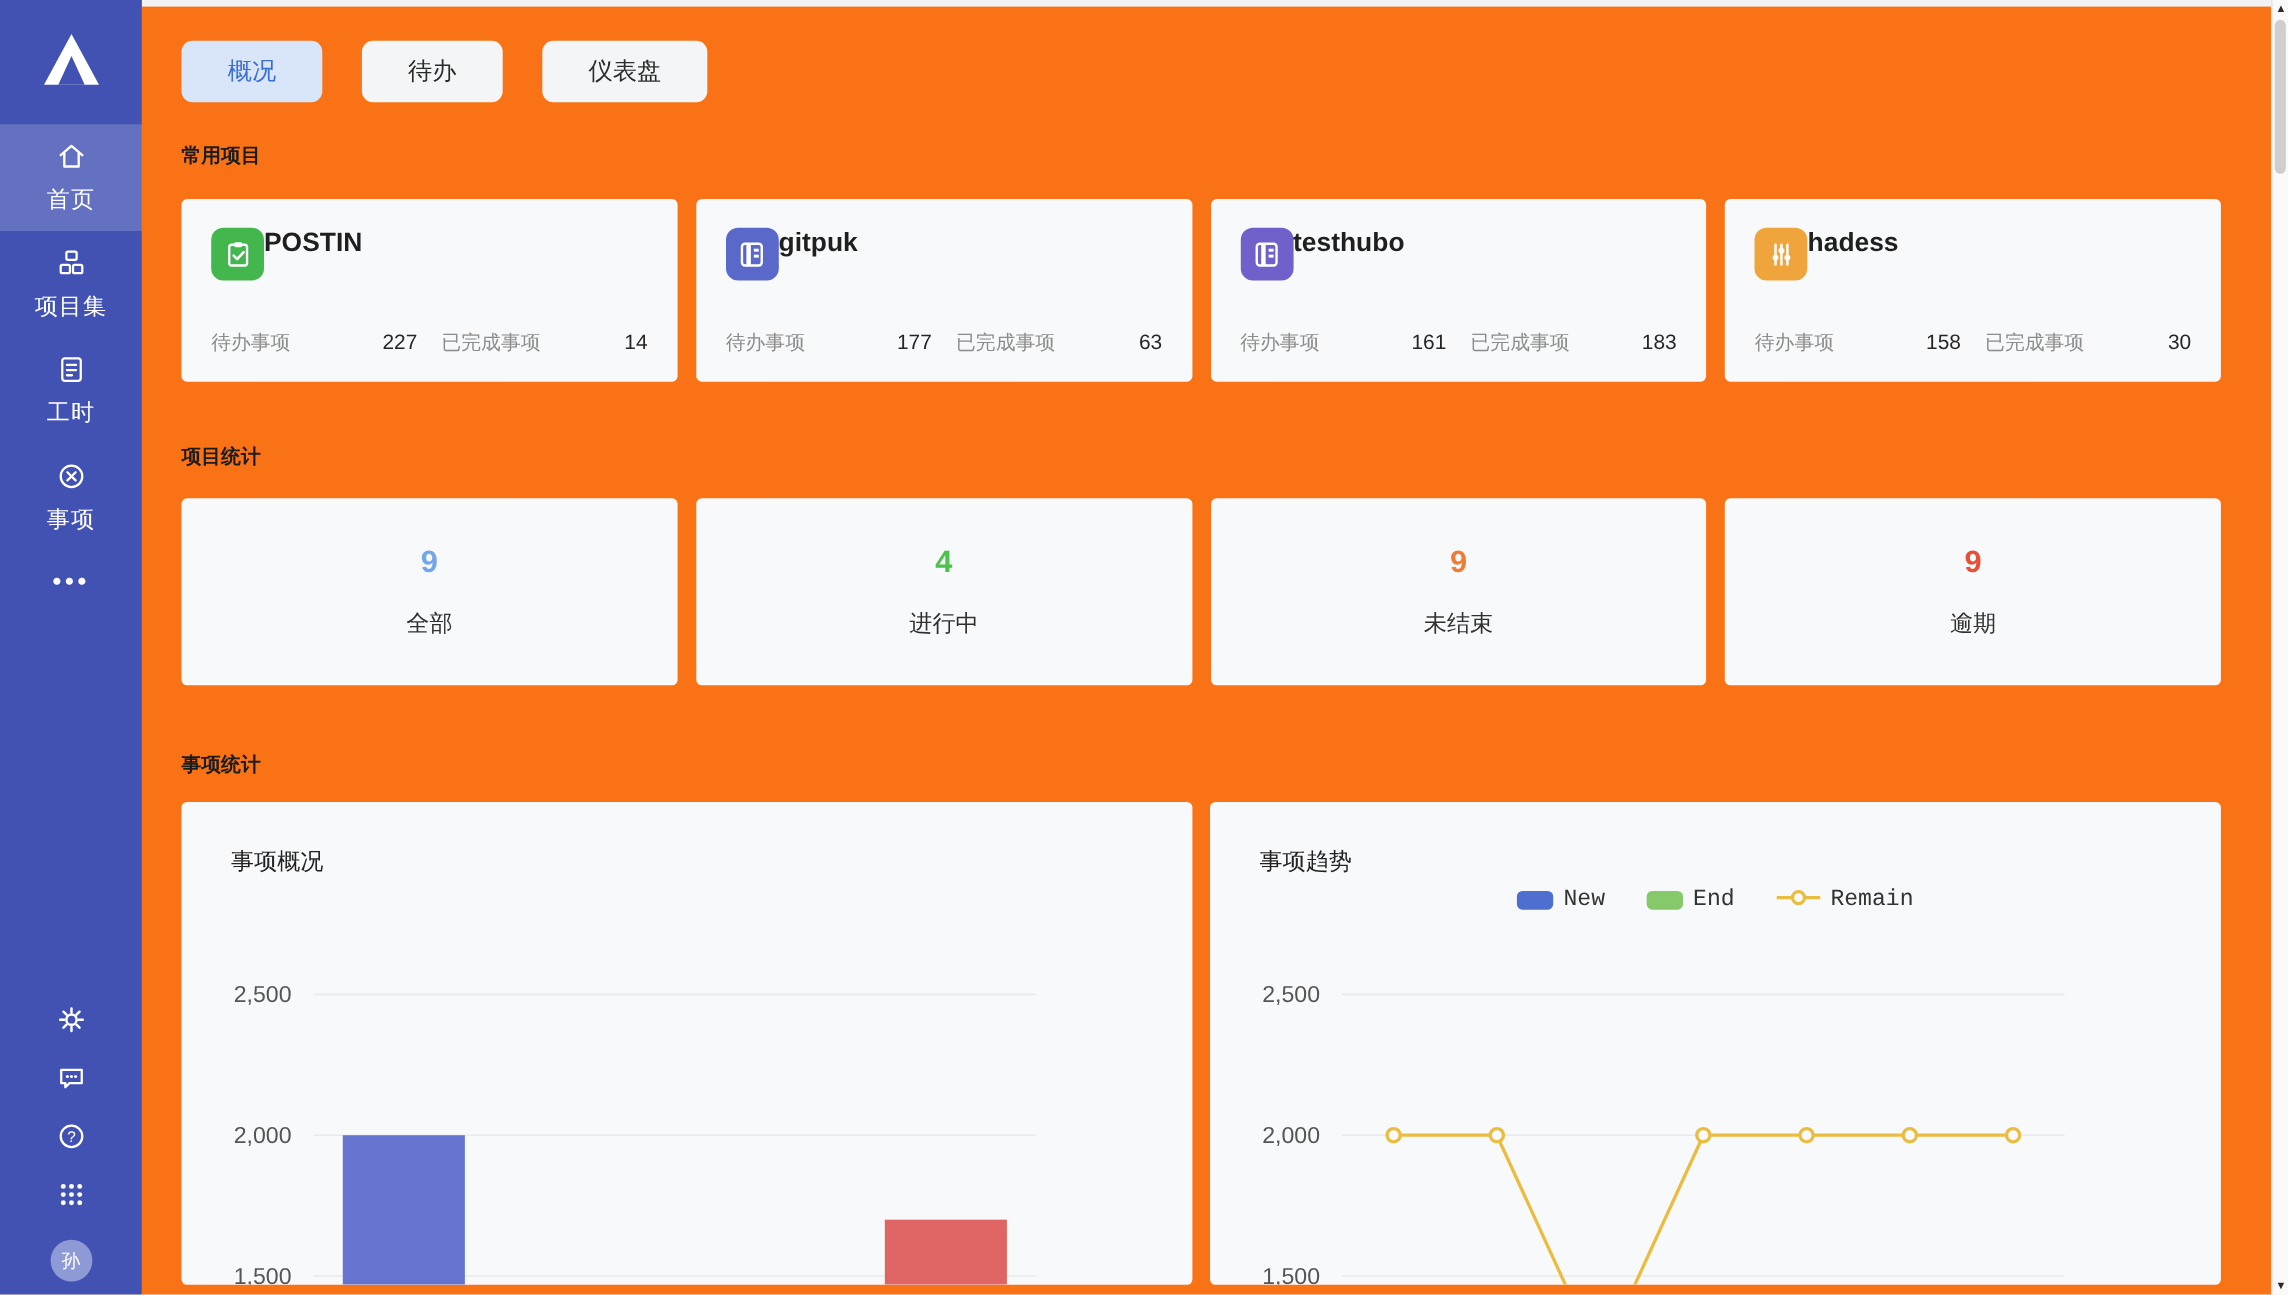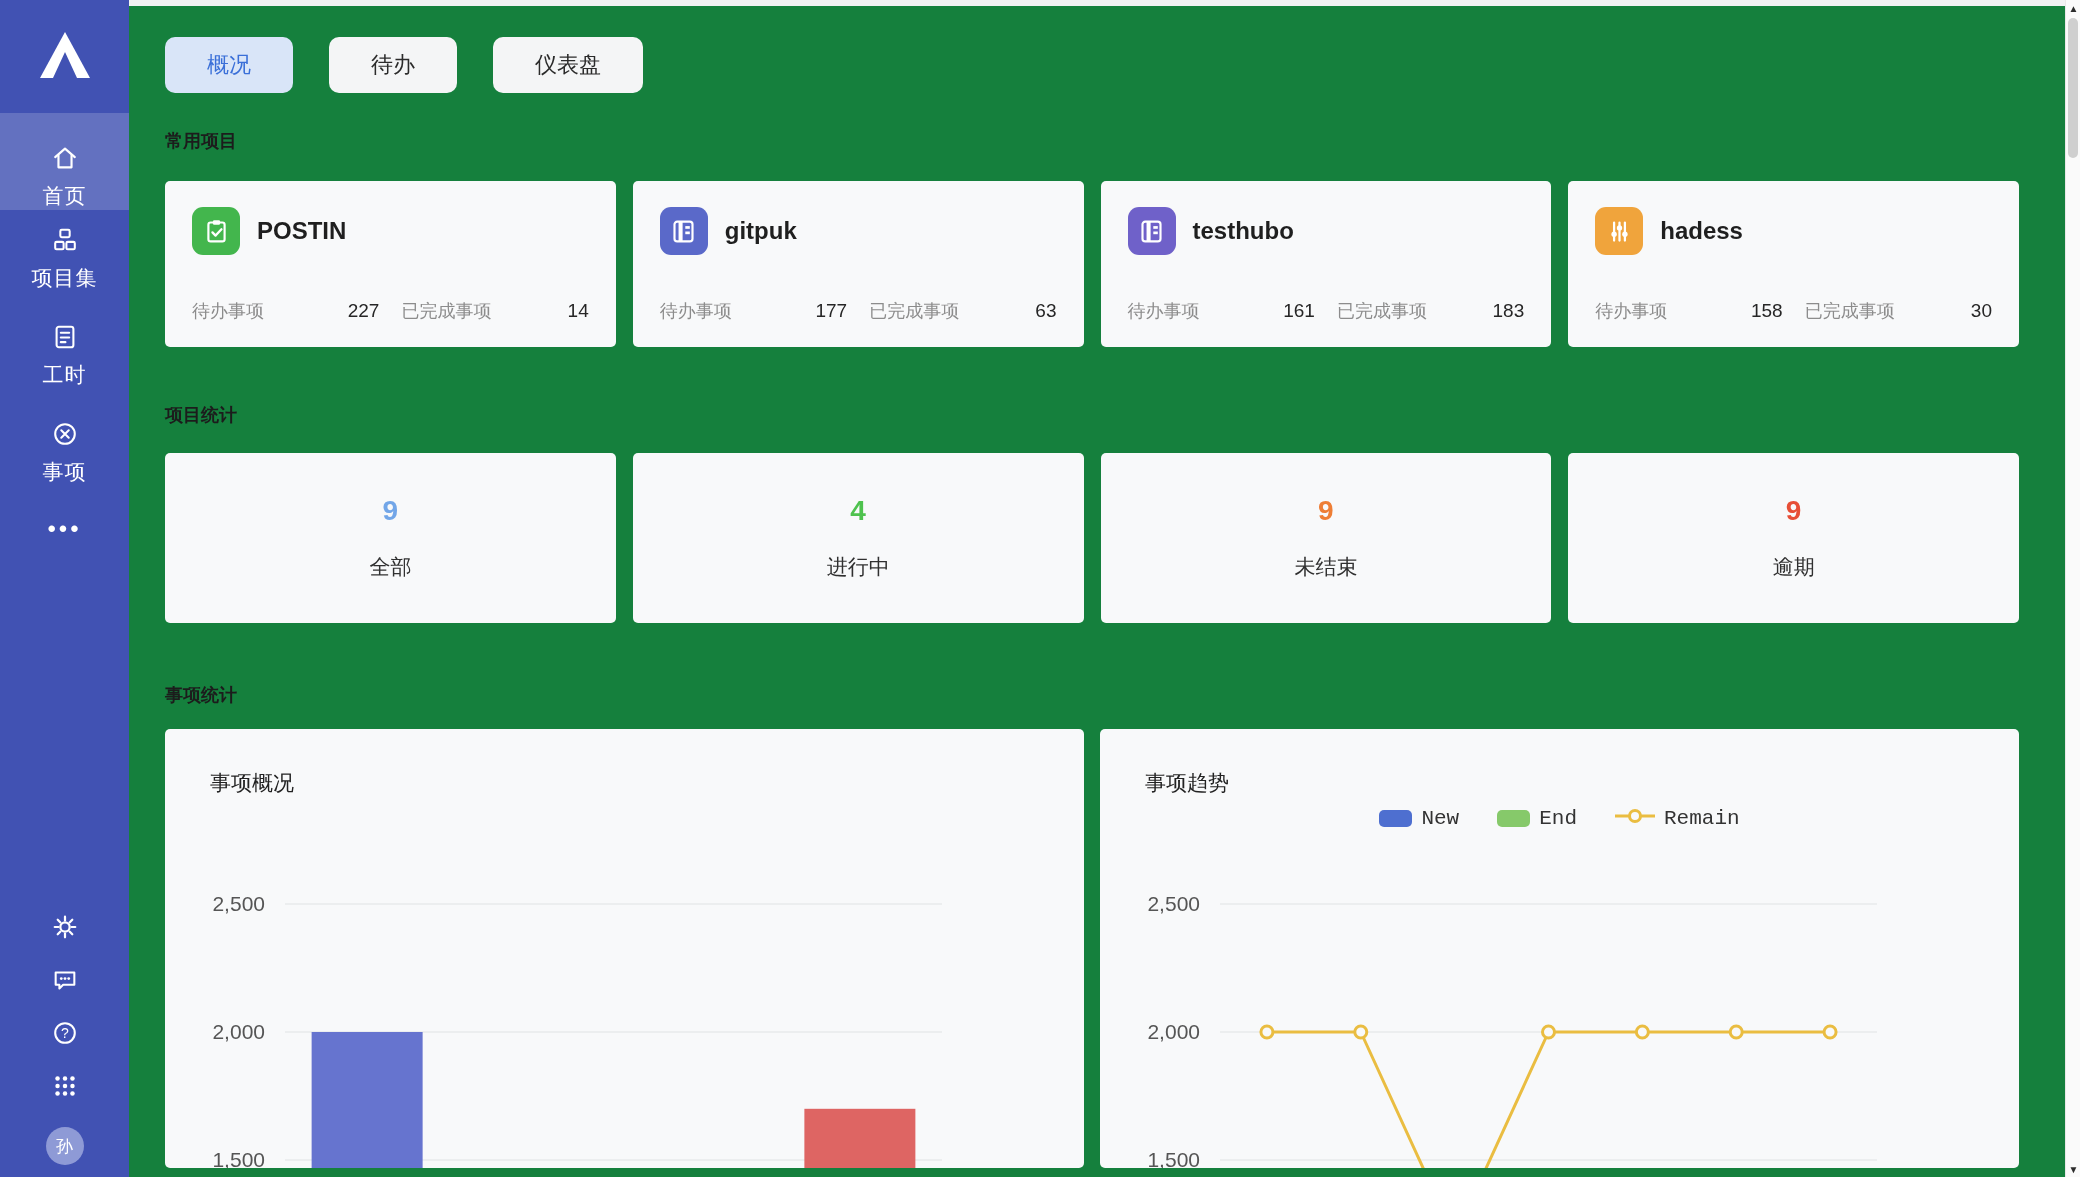--- a/index.html
+++ b/index.html
@@ -6,54 +6,54 @@
   html,body { width:2080px; height:1177px; overflow:hidden; background:#fff;
     font-family:"Liberation Sans", sans-serif; }
   .page { position:relative; width:2080px; height:1177px; }
 
   
   .sidebar { position:absolute; left:0; top:0; bottom:0; width:129px;
     background:#4152b3; color:#fff; z-index:5; }
   .logo { height:113px; display:flex; align-items:center; justify-content:center; cursor:pointer; }
   .nav-item { height:97px; display:flex; flex-direction:column; align-items:center;
     justify-content:center; gap:6px; cursor:pointer; }
-  .nav-item.active { background:rgba(255,255,255,0.18);justify-content:flex-end; }
+  .nav-item.active { background:rgba(255,255,255,0.18); }
   .nav-label { font-size:21px; color:#fff; letter-spacing:1px; }
   .nav-more { text-align:center; margin-top:14px; font-size:24px; letter-spacing:3px;
     color:#fff; cursor:pointer; }
   .sidebar-bottom { position:absolute; left:0; right:0; bottom:12px; display:flex;
     flex-direction:column; align-items:center; gap:25px; }
   .side-icon-btn { width:28px; height:28px; display:flex; align-items:center;
     justify-content:center; cursor:pointer; }
   .avatar { width:38px; height:38px; border-radius:50%; background:#8e9ad6; color:#fff;
     font-size:17px; display:flex; align-items:center; justify-content:center; cursor:pointer; }
 
   
-  .main { position:absolute; left:129px; right:15px; top:0; bottom:0; background:#15803d;
+  .main { position:absolute; left:129px; right:15px; top:0; bottom:0; background:#f97316;
     padding:0 46px 0 36px; overflow:hidden; }
   .top-strip { position:absolute; left:0; right:0; top:0; height:6px; background:#f1f2f3; }
 
   .tabs { display:flex; gap:36px; margin-top:37px; }
   .tab { height:56px; padding:0 42px; display:flex; align-items:center; justify-content:center;
     font-size:22px; border-radius:10px; background:#f4f5f6; color:#2b2b2b; cursor:pointer; }
   .tab.active { background:#d9e5f8; color:#3a6fd8; }
 
   .section-title { font-size:18px; font-weight:700; color:#1c1c1c; }
   .t1 { margin-top:36px; }
   .t2 { margin-top:56px; }
   .t3 { margin-top:60px; }
 
   .cards-row { display:flex; gap:17px; }
   .proj-row { margin-top:28px; }
   .stat-row { margin-top:26px; }
 
   .proj-card { width:451px; height:166px; background:#f8f9fa; border-radius:5px;
     padding:26px 27px 24px 27px; cursor:pointer; display:flex; flex-direction:column;
     justify-content:space-between; }
-  .proj-head { display:flex; align-items:center; gap:17px; }
+  .proj-head { display:flex; }
   .proj-icon { width:48px; height:48px; border-radius:11px; display:flex;
     align-items:center; justify-content:center; flex:none; }
   .proj-name { font-size:24px; font-weight:700; color:#1f1f1f; }
   .proj-stats { display:flex; gap:22px;justify-content:flex-end; }
   .proj-stat { flex:1; display:flex; align-items:baseline; }
   .proj-stat .lab { font-size:18px; color:#8c8c8c; }
   .proj-stat .val { margin-left:auto; font-size:19px; color:#262626; }
 
   .stat-card { width:451px; height:170px; background:#f8f9fa; border-radius:5px;
     display:flex; flex-direction:column; align-items:center; justify-content:center;

